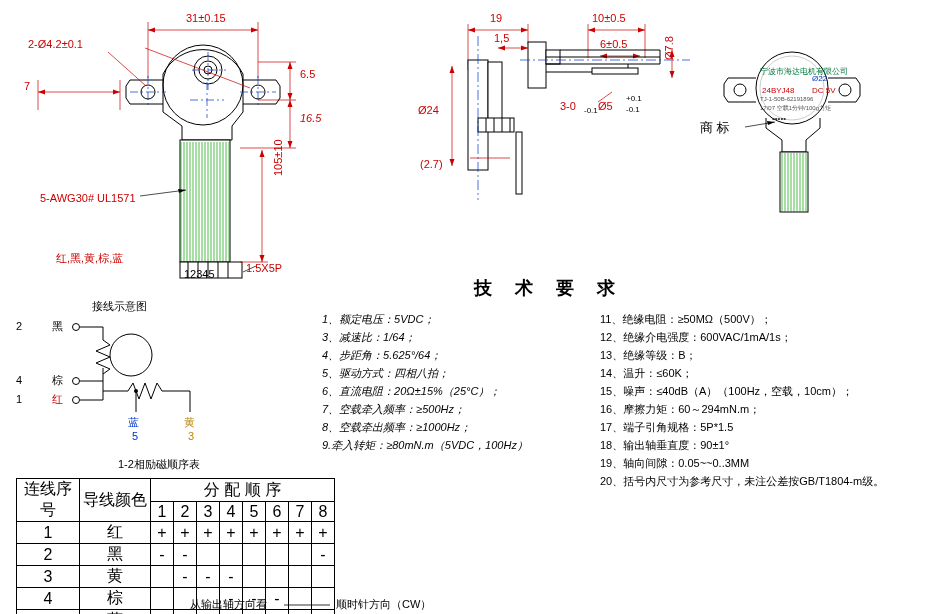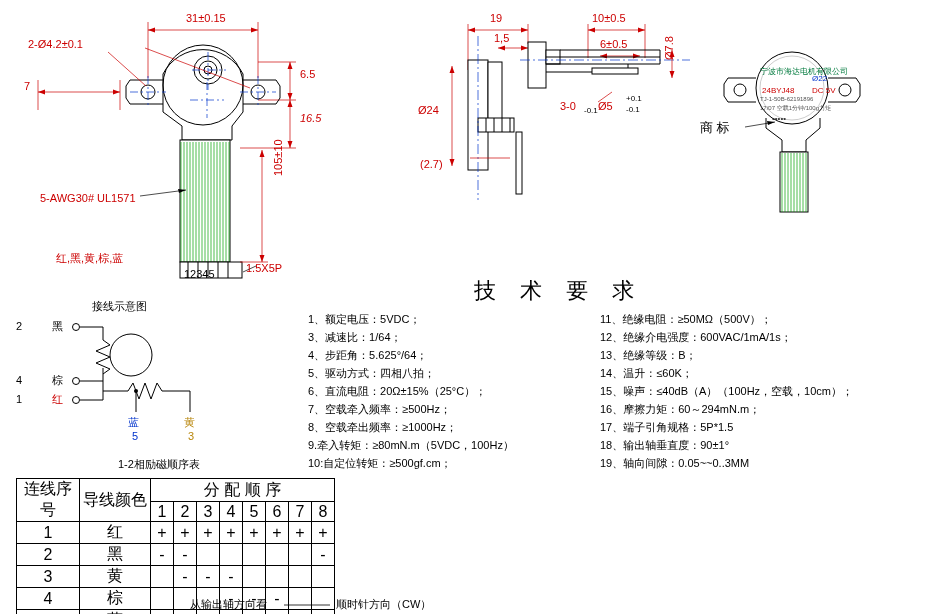--- a/index.html
+++ b/index.html
@@ -4,21 +4,21 @@
 <style>
   html,body{margin:0;padding:0;}
   body{width:930px;height:614px;background:#ffffff;position:relative;
        font-family:"Liberation Sans","DejaVu Sans",sans-serif;color:#000;overflow:hidden;}
   .abs{position:absolute;}
   .txt{font-size:11px;line-height:1.25;white-space:nowrap;}
   .txt.red{color:#cc0000;}
   .txt.blue{color:#0033cc;}
   .tiny{font-size:8px;}
   svg{position:absolute;left:0;top:0;}
-  .spec-title{font-size:22px;letter-spacing:9px;font-weight:normal;}
+  .spec-title{font-size:18px;letter-spacing:9px;font-weight:bold;}
   .spec-col{font-size:11px;line-height:18px;white-space:nowrap;}
   table.wt{border-collapse:collapse;font-size:16px;}
   table.wt td,table.wt th{border:1px solid #000;text-align:center;padding:0;height:17px;font-weight:normal;}
   .w-no{width:62px;}
   .w-color{width:70px;}
   .w-cell{width:22px;}
 </style>
 </head>
 <body>
 
@@ -250,42 +250,42 @@
 <div class="abs txt" style="left:16px;top:393px;">1</div>
 <div class="abs txt" style="left:52px;top:393px;color:#cc0000;">红</div>
 <div class="abs txt blue" style="left:128px;top:416px;">蓝</div>
 <div class="abs txt blue" style="left:132px;top:430px;">5</div>
 <div class="abs txt" style="left:184px;top:416px;color:#b8860b;">黄</div>
 <div class="abs txt" style="left:188px;top:430px;color:#b8860b;">3</div>
 <div class="abs txt" style="left:118px;top:458px;">1-2相励磁顺序表</div>
 
 <div class="abs spec-title" style="left:474px;top:276px;">技 术 要 求</div>
 
-<div class="abs" style="left:308px;top:310px;">
+<div class="abs" style="left:322px;top:310px;font-style:italic;">
   <div class="spec-col">1、额定电压：5VDC；</div>
   <div class="spec-col">3、减速比：1/64；</div>
   <div class="spec-col">4、步距角：5.625°/64；</div>
   <div class="spec-col">5、驱动方式：四相八拍；</div>
   <div class="spec-col">6、直流电阻：20Ω±15%（25°C）；</div>
   <div class="spec-col">7、空载牵入频率：≥500Hz；</div>
   <div class="spec-col">8、空载牵出频率：≥1000Hz；</div>
   <div class="spec-col">9.牵入转矩：≥80mN.m（5VDC，100Hz）</div>
-  <div class="spec-col">10:自定位转矩：≥500gf.cm；</div>
 </div>
 
 <div class="abs" style="left:600px;top:310px;">
   <div class="spec-col">11、绝缘电阻：≥50MΩ（500V）；</div>
   <div class="spec-col">12、绝缘介电强度：600VAC/1mA/1s；</div>
   <div class="spec-col">13、绝缘等级：B；</div>
   <div class="spec-col">14、温升：≤60K；</div>
   <div class="spec-col">15、噪声：≤40dB（A）（100Hz，空载，10cm）；</div>
   <div class="spec-col">16、摩擦力矩：60～294mN.m；</div>
   <div class="spec-col">17、端子引角规格：5P*1.5</div>
   <div class="spec-col">18、输出轴垂直度：90±1°</div>
   <div class="spec-col">19、轴向间隙：0.05~~0..3MM</div>
+  <div class="spec-col">20、括号内尺寸为参考尺寸，未注公差按GB/T1804-m级。</div>
 </div>
 
 <div class="abs" style="left:16px;top:478px;">
   <table class="wt">
     <tbody>
         <tr>
       <td class="w-no" rowspan="2">连线序号</td>
       <td class="w-color" rowspan="2">导线颜色</td>
       <td colspan="8">分 配 顺 序</td>
     </tr>

